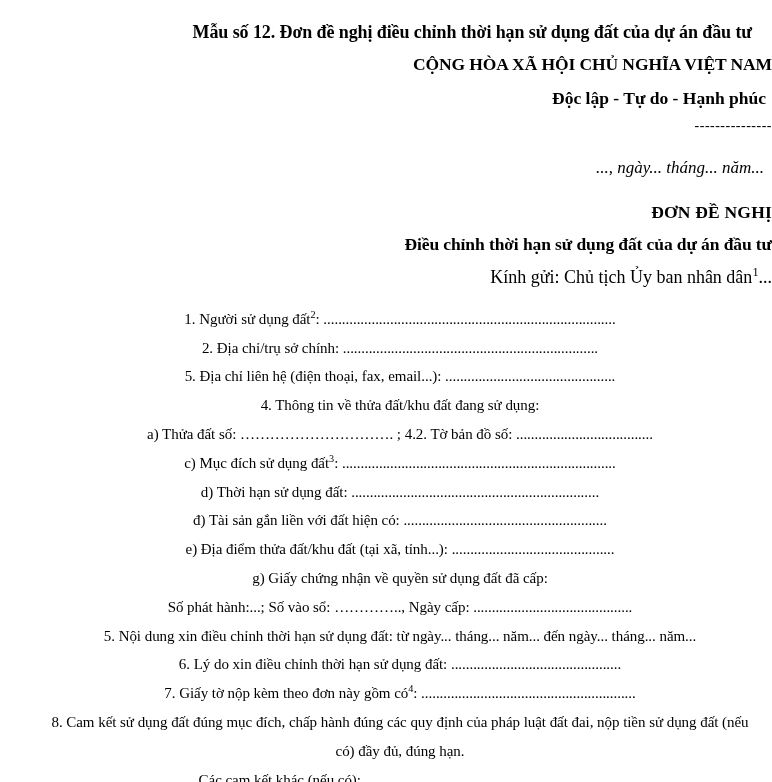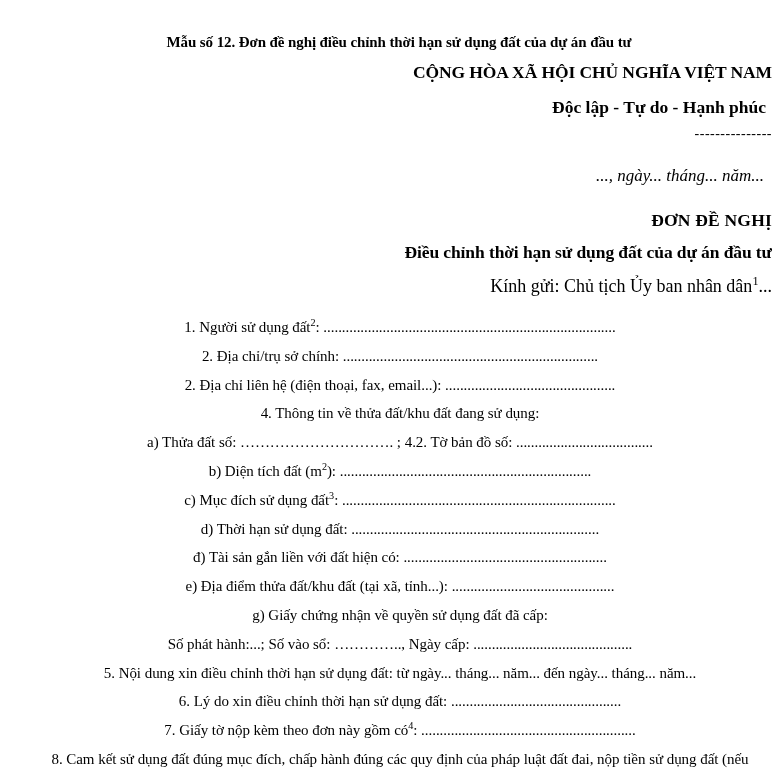--- a/index.html
+++ b/index.html
@@ -19,25 +19,25 @@
   .page {
     position: relative;
     width: 772px;
     height: 782px;
     padding: 0;
     box-sizing: border-box;
   }
   
   .form-code {
     margin: 0;
-    padding: 33px 20px 0 46px;
+    padding: 21px 20px 0 46px;
     font-weight: bold;
-    font-size: 15px;
+    font-size: 18px;
     line-height: 1.25;
-    text-align: center;
+    text-align: right;
     letter-spacing: -0.1px;
   }
   .center {
     text-align: right;
   }
   .nation-title {
     margin: 0;
     padding: 9px 0 0 0;
     font-weight: bold;
     font-size: 17.5px;
@@ -126,27 +126,26 @@
     <div class="doc-subtitle">Điều chỉnh thời hạn sử dụng đất của dự án đầu tư</div>
     <div class="recipient"><span>Kính gửi: Chủ tịch Ủy ban nhân dân</span><sup>1</sup><span>...</span></div>
   </div>
 
   <div class="body-block">
 
     <div class="item"><span>1. Người sử dụng đất</span><sup>2</sup><span>: ...............................................................................</span></div>
 
     <div class="item">2. Địa chỉ/trụ sở chính: .....................................................................</div>
 
-    <div class="item">2. Địa chỉ liên hệ (điện thoại, fax, email...): ..............................................</div>
+    <div class="item">5. Địa chỉ liên hệ (điện thoại, fax, email...): ..............................................</div>
 
     <div class="item">4. Thông tin về thửa đất/khu đất đang sử dụng:</div>
 
     <div class="item">a) Thửa đất số: …………………………. ; 4.2. Tờ bản đồ số: .....................................</div>
 
-    <div class="item"><span>b) Diện tích đất (m</span><sup>2</sup><span>): ....................................................................</span></div>
 
     <div class="item"><span>c) Mục đích sử dụng đất</span><sup>3</sup><span>: ..........................................................................</span></div>
 
     <div class="item">d) Thời hạn sử dụng đất: ...................................................................</div>
 
     <div class="item">đ) Tài sản gắn liền với đất hiện có: .......................................................</div>
 
     <div class="item">e) Địa điểm thửa đất/khu đất (tại xã, tỉnh...): ............................................</div>
 
     <div class="item">g) Giấy chứng nhận về quyền sử dụng đất đã cấp:</div>

